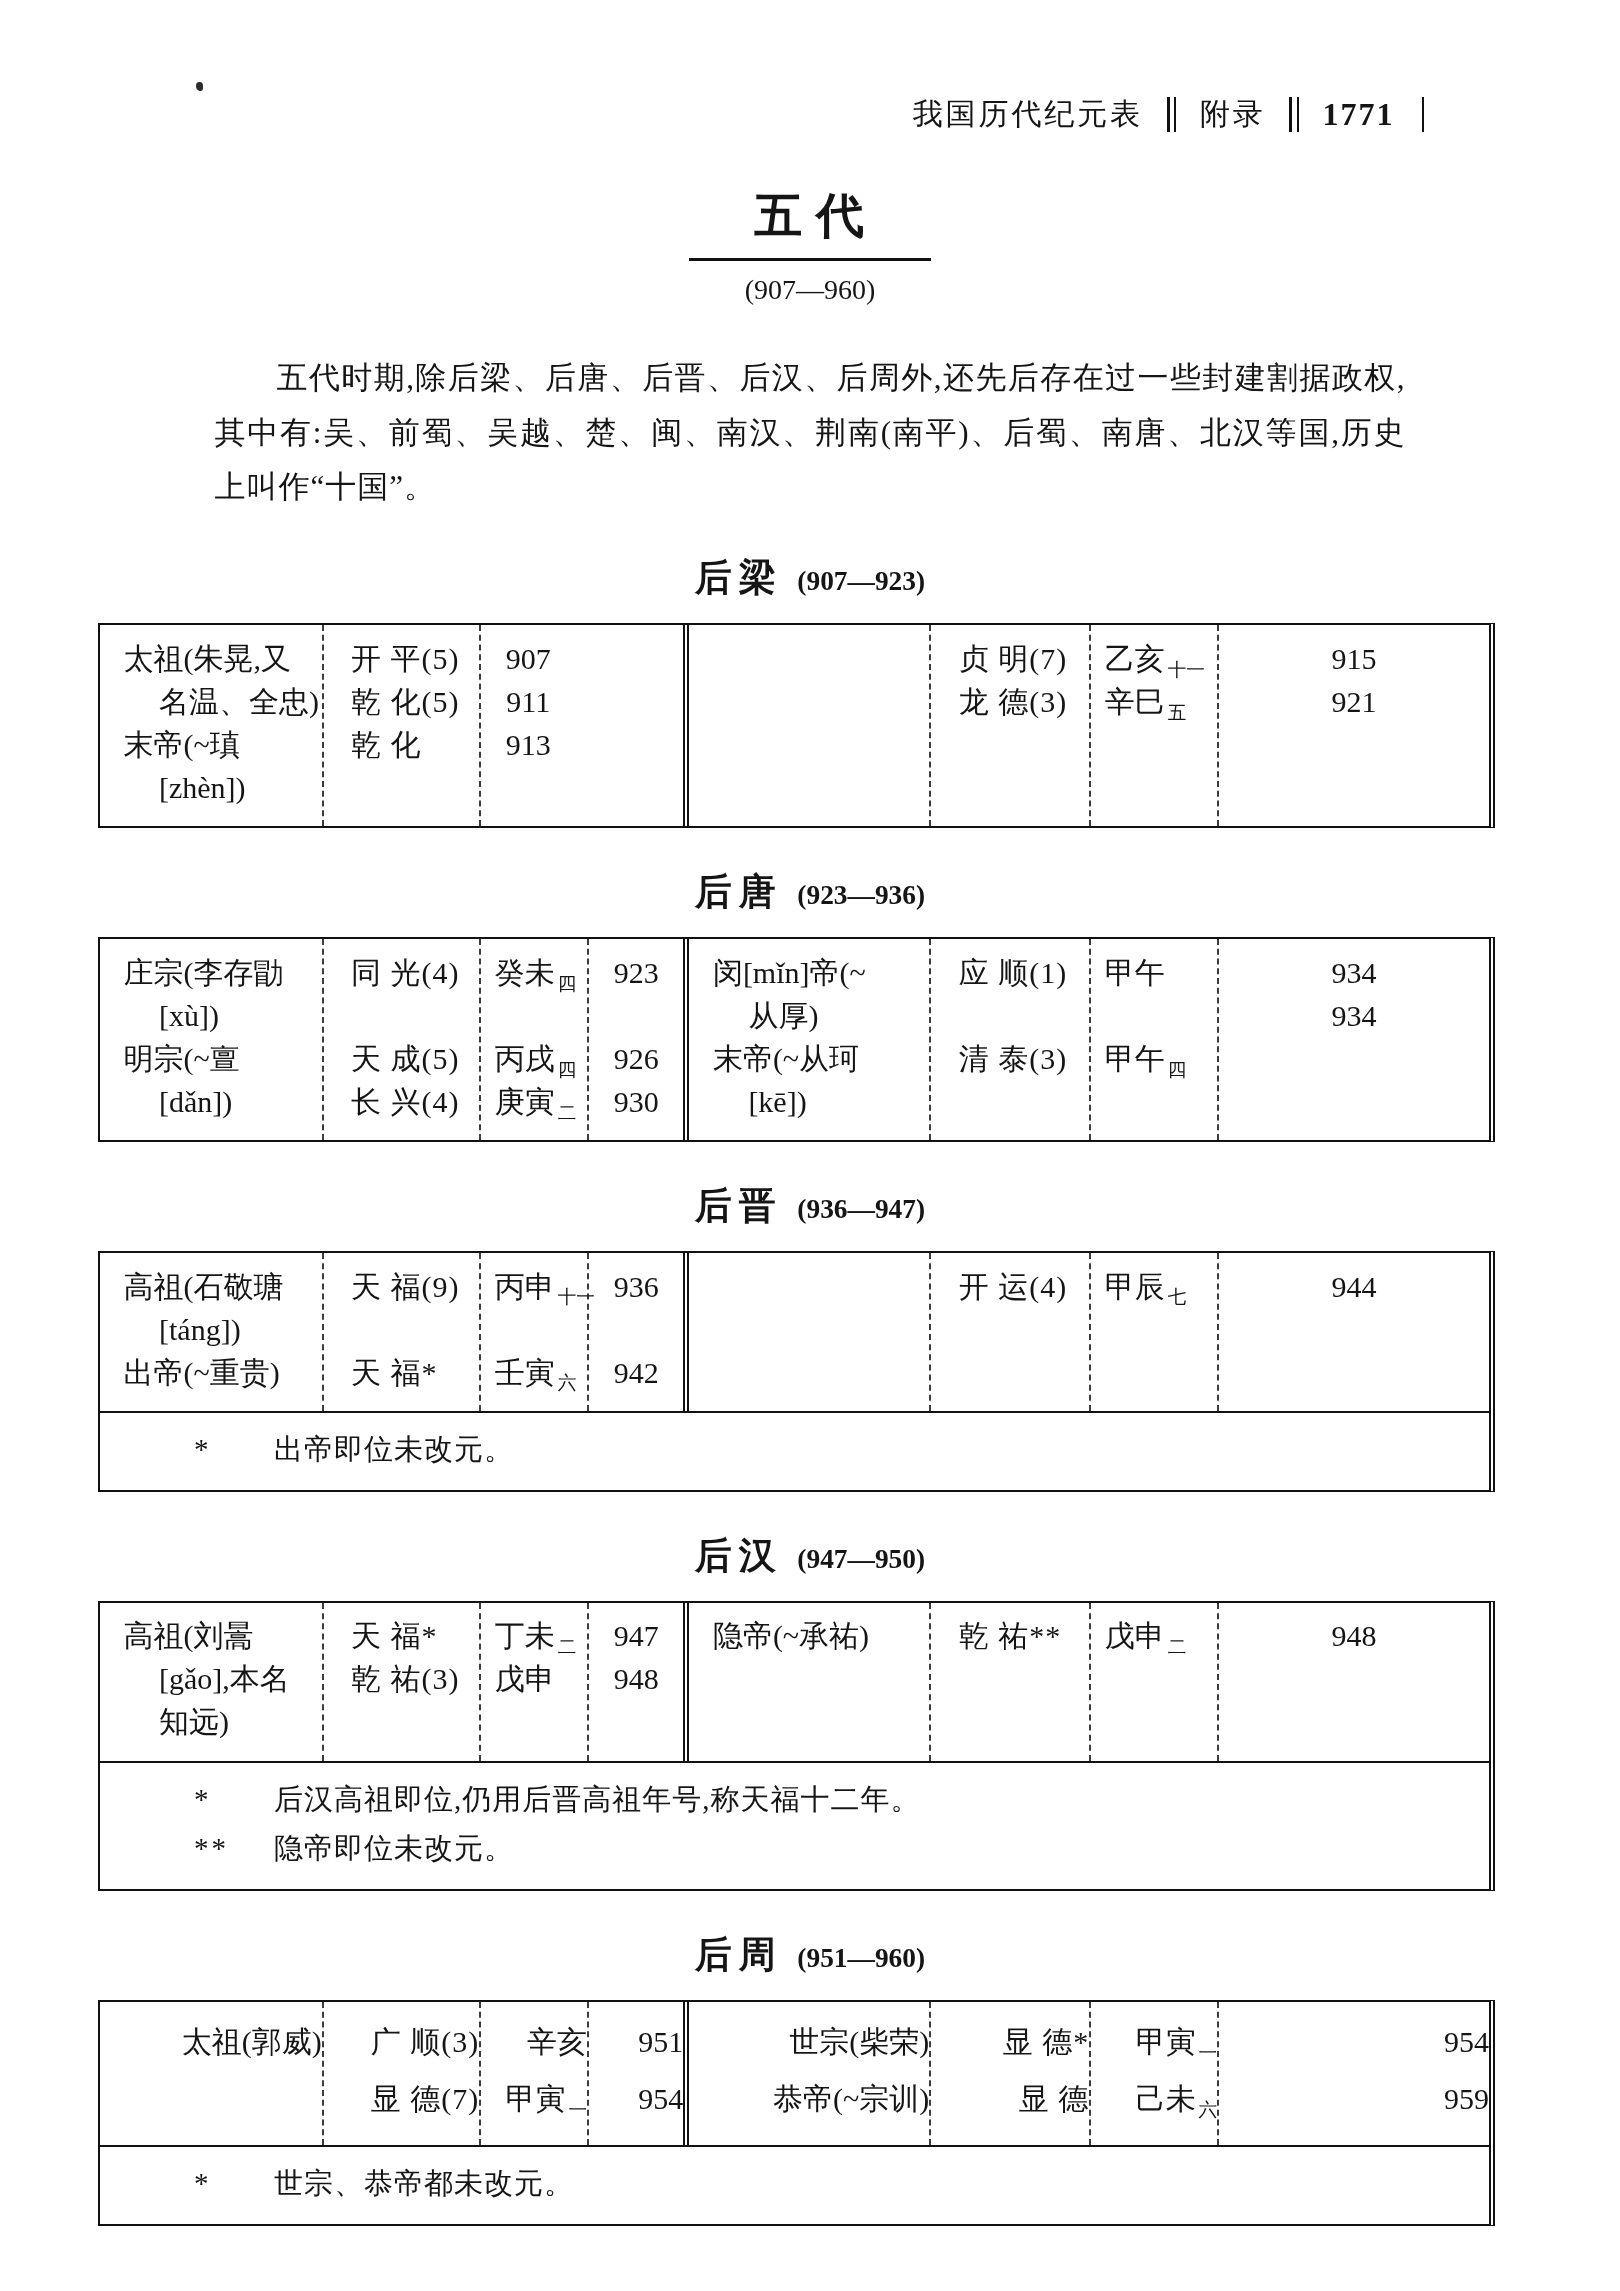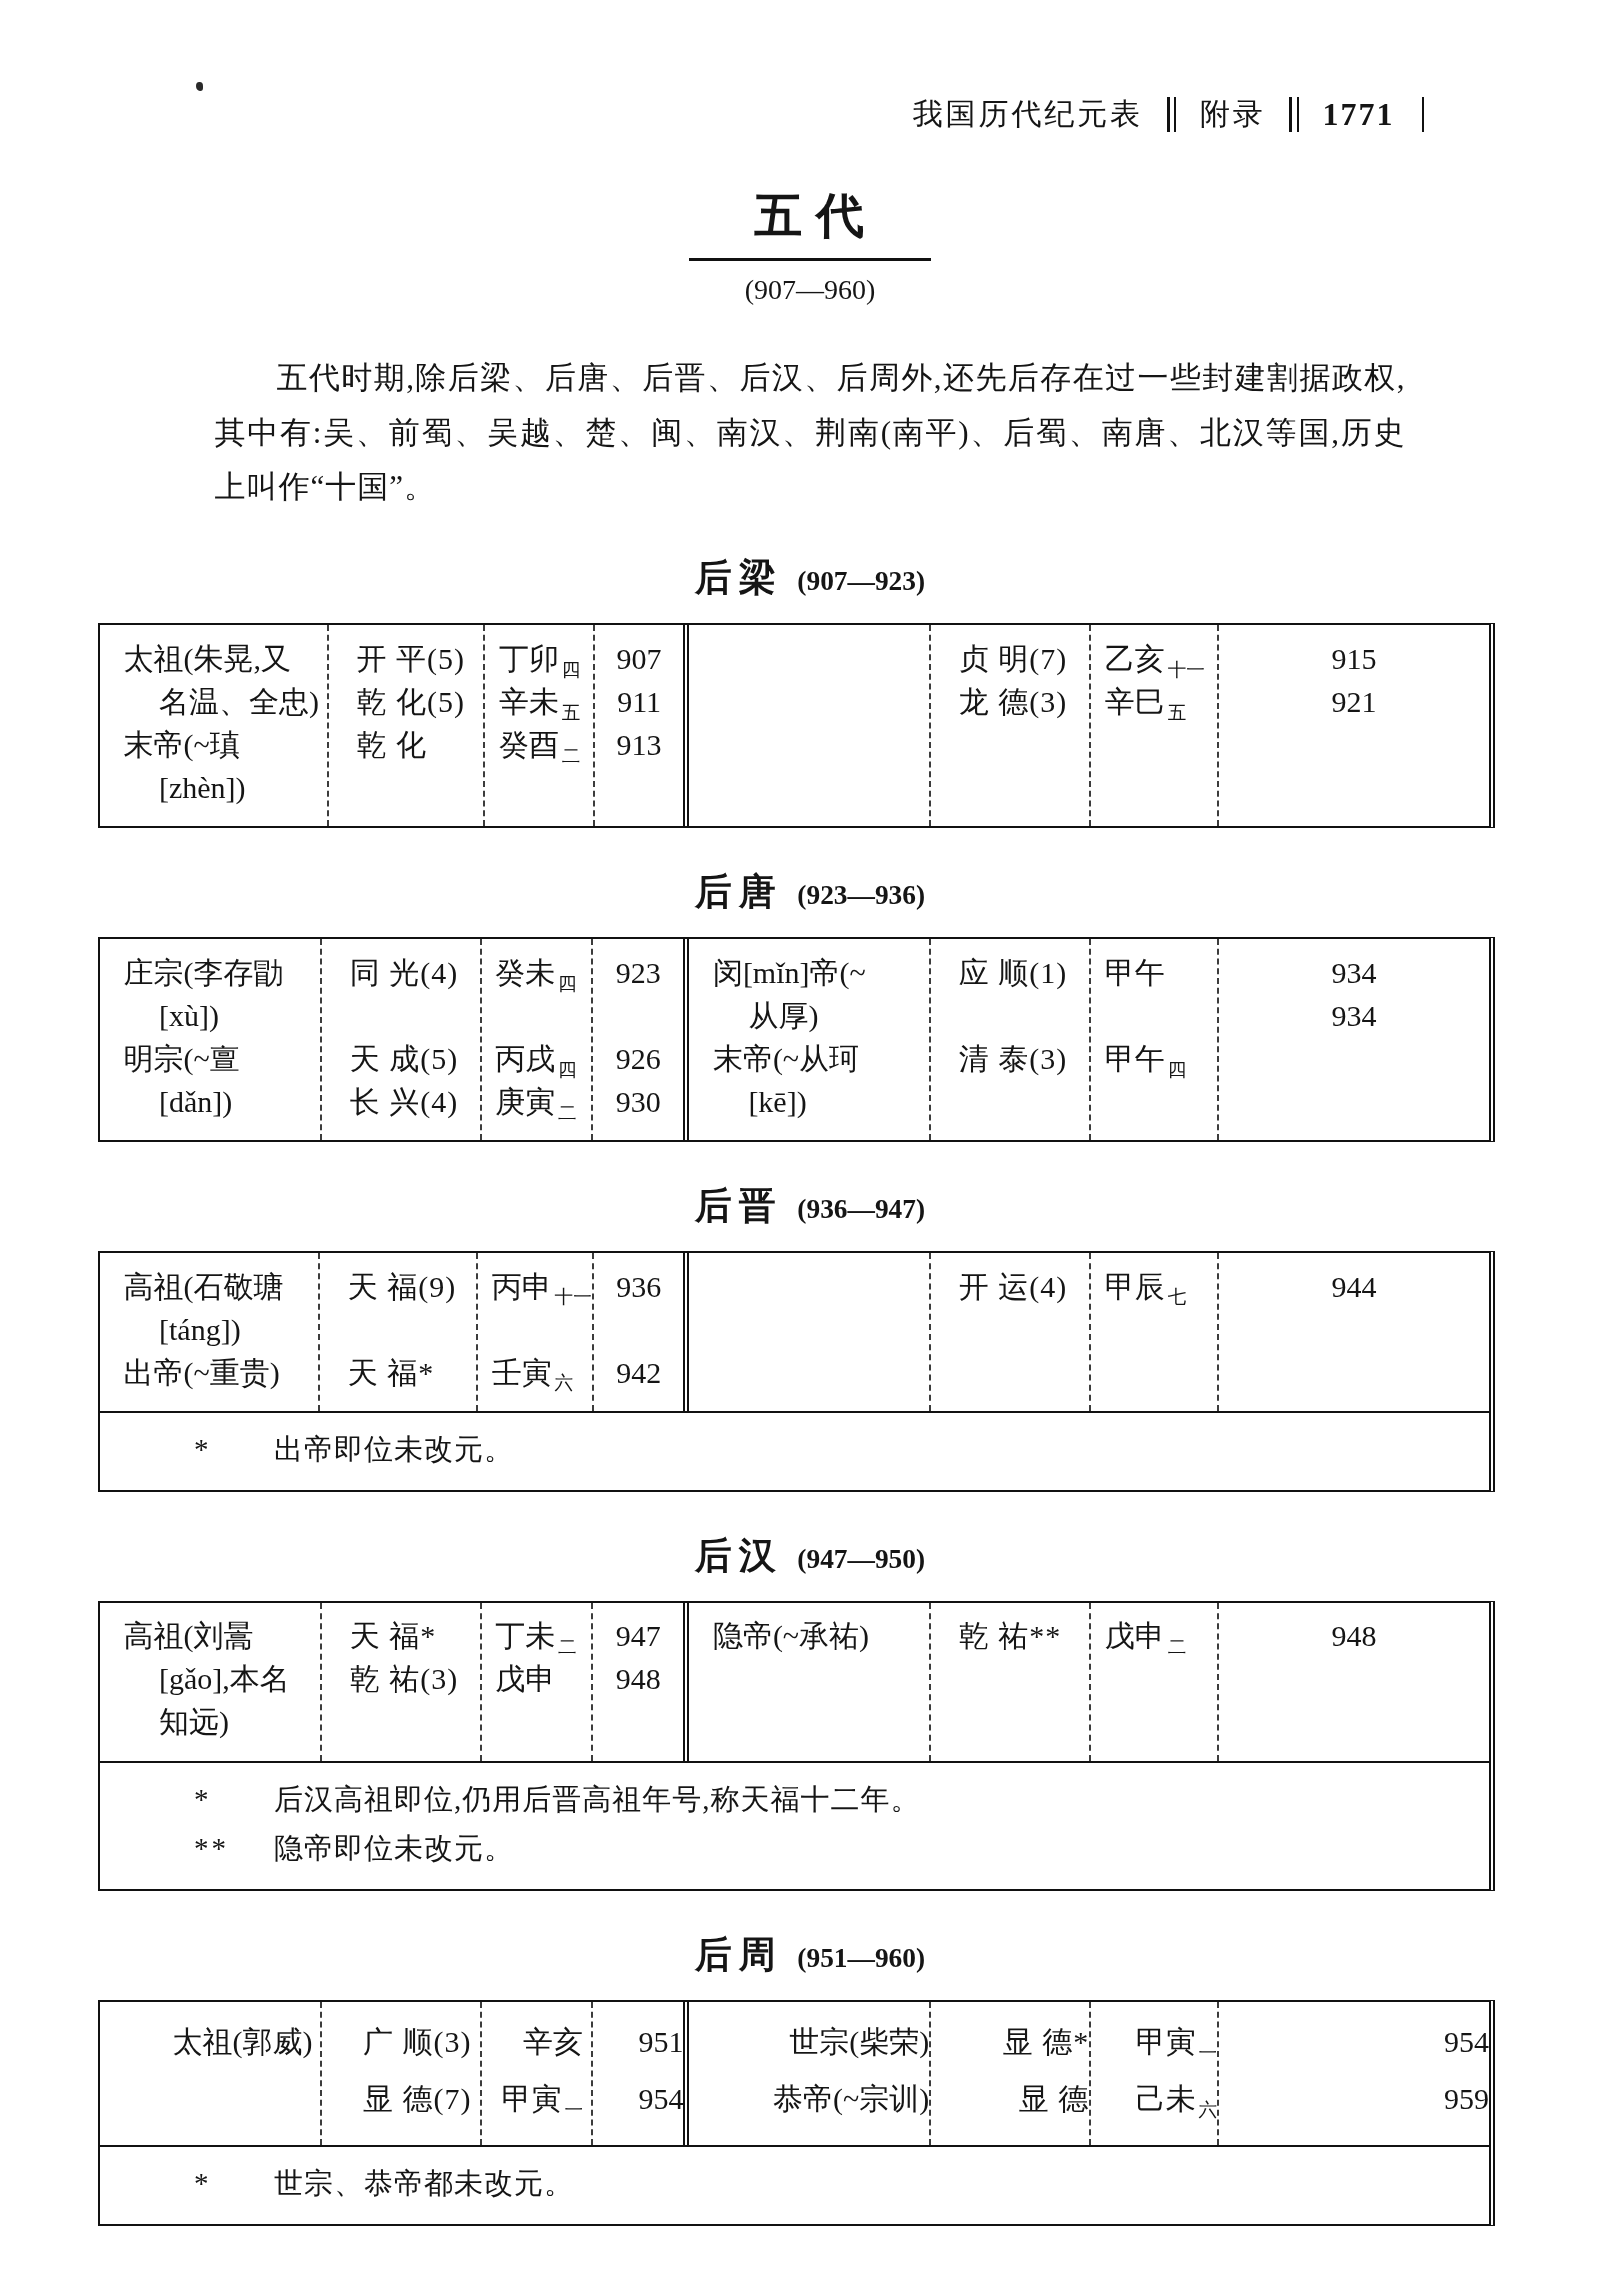--- a/index.html
+++ b/index.html
@@ -39,21 +39,21 @@
   .sec-name  { font-size:37px; font-weight:bold; letter-spacing:6.9px; }
   .sec-years { font-size:27.4px; margin-left:7.8px; font-weight:bold; }
 
   .dyn-table {
     width:1397px; margin:19.6px 0 0 98px;
     border:2.9px solid #111; border-right:6.9px double #111;
     box-sizing:border-box;
   }
   .tbody { display:flex; align-items:stretch; }
   .half  { display:flex; box-sizing:border-box; }
-  .half.left  { width:42%;gap:8px; }
+  .half.left  { width:42%; }
   .half.right { width:58%; border-left:6.9px double #111; }
   .col { box-sizing:border-box; padding:11.8px 0 17.6px; }
   .col + .col { border-left:2px dashed #3c3c3c; }
   .left  .c-name{width:38%}   .left  .c-era{width:27%}   .left  .c-gz{width:18.5%} .left  .c-year{width:16.5%}
   .right .c-name{width:30%}   .right .c-era{width:20%}   .right .c-gz{width:16%}   .right .c-year{width:34%}
 
   .line { height:43px; line-height:43px; font-size:30px; white-space:nowrap; }
   .dyn-section:last-of-type .line { height:57px; line-height:57px;text-align:right; }
   .c-name .line { padding-left:23.5px; }
   .c-name .line.ind { padding-left:59px; }
@@ -100,26 +100,20 @@
               <div class="line ind">名温、全忠)</div>
               <div class="line">末帝(~瑱</div>
               <div class="line ind">[zhèn])</div>
             </div>
             <div class="col c-era">
               <div class="line">开 平(5)</div>
               <div class="line">乾 化(5)</div>
               <div class="line">乾 化</div>
               <div class="line"></div>
             </div>
-            <div class="col c-gz">
-              <div class="line">丁卯<span class="msub">四</span></div>
-              <div class="line">辛未<span class="msub">五</span></div>
-              <div class="line">癸酉<span class="msub">二</span></div>
-              <div class="line"></div>
-            </div>
             <div class="col c-year">
               <div class="line">907</div>
               <div class="line">911</div>
               <div class="line">913</div>
               <div class="line"></div>
             </div>
           </div>
           <div class="half right">
             <div class="col c-name">
               <div class="line"></div>

